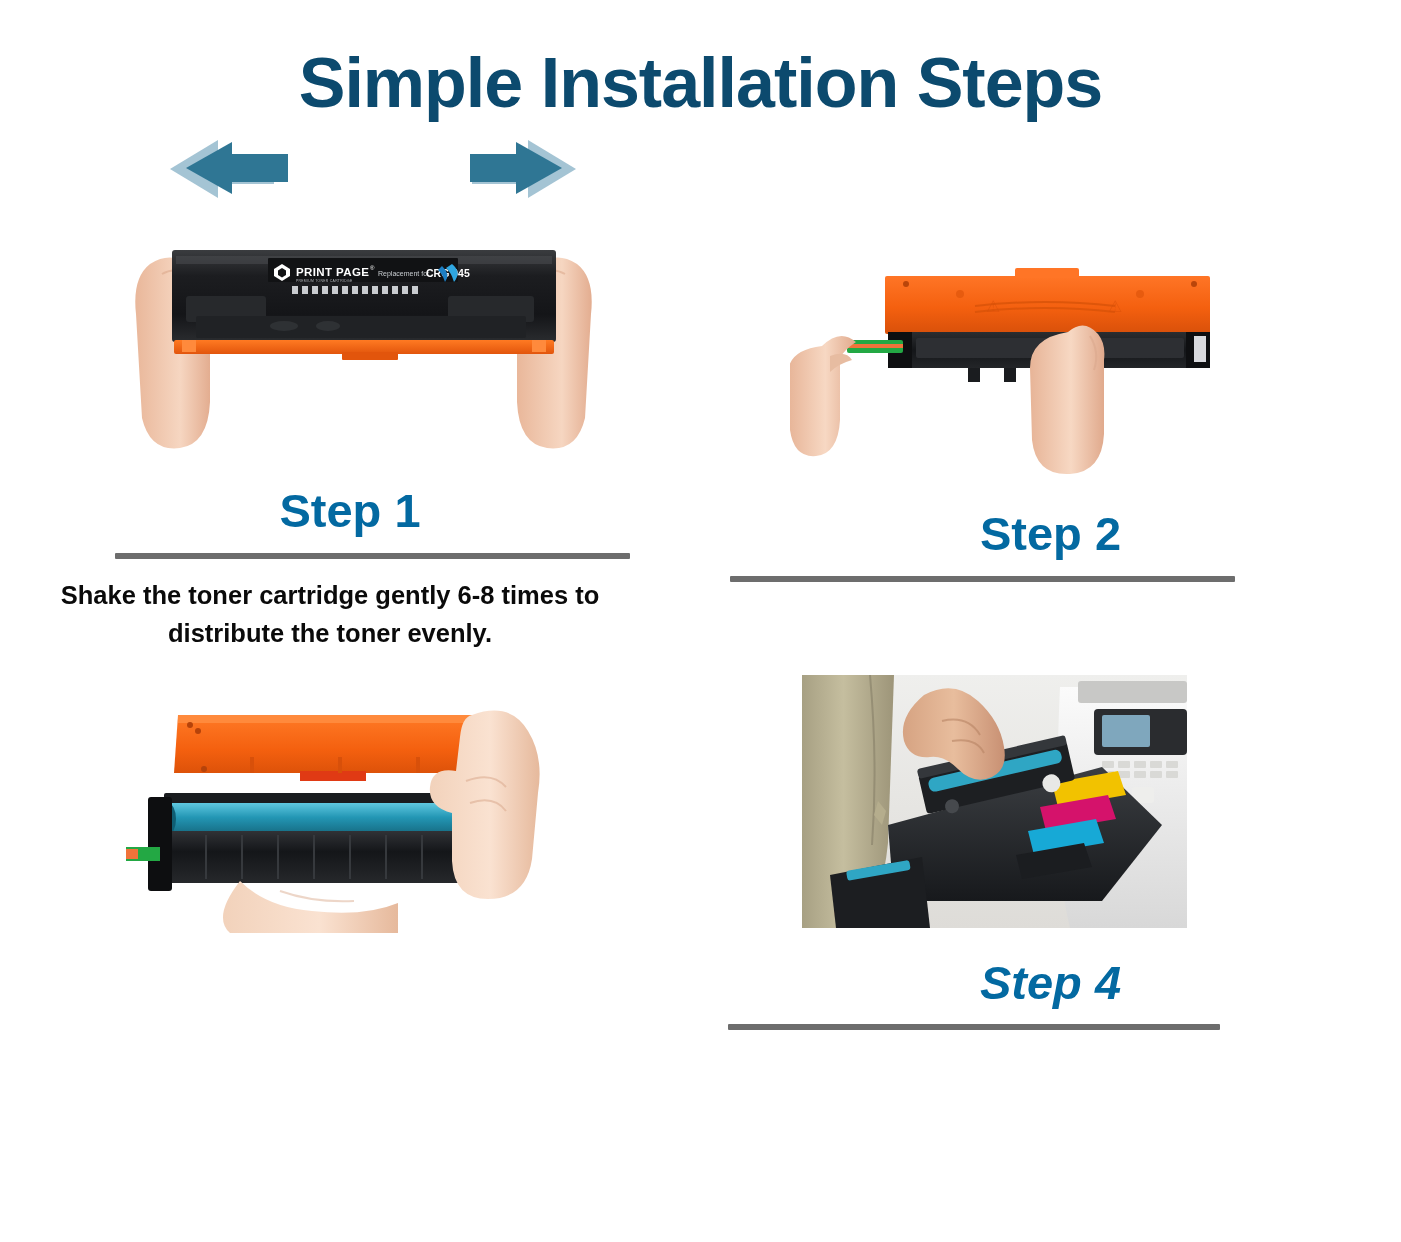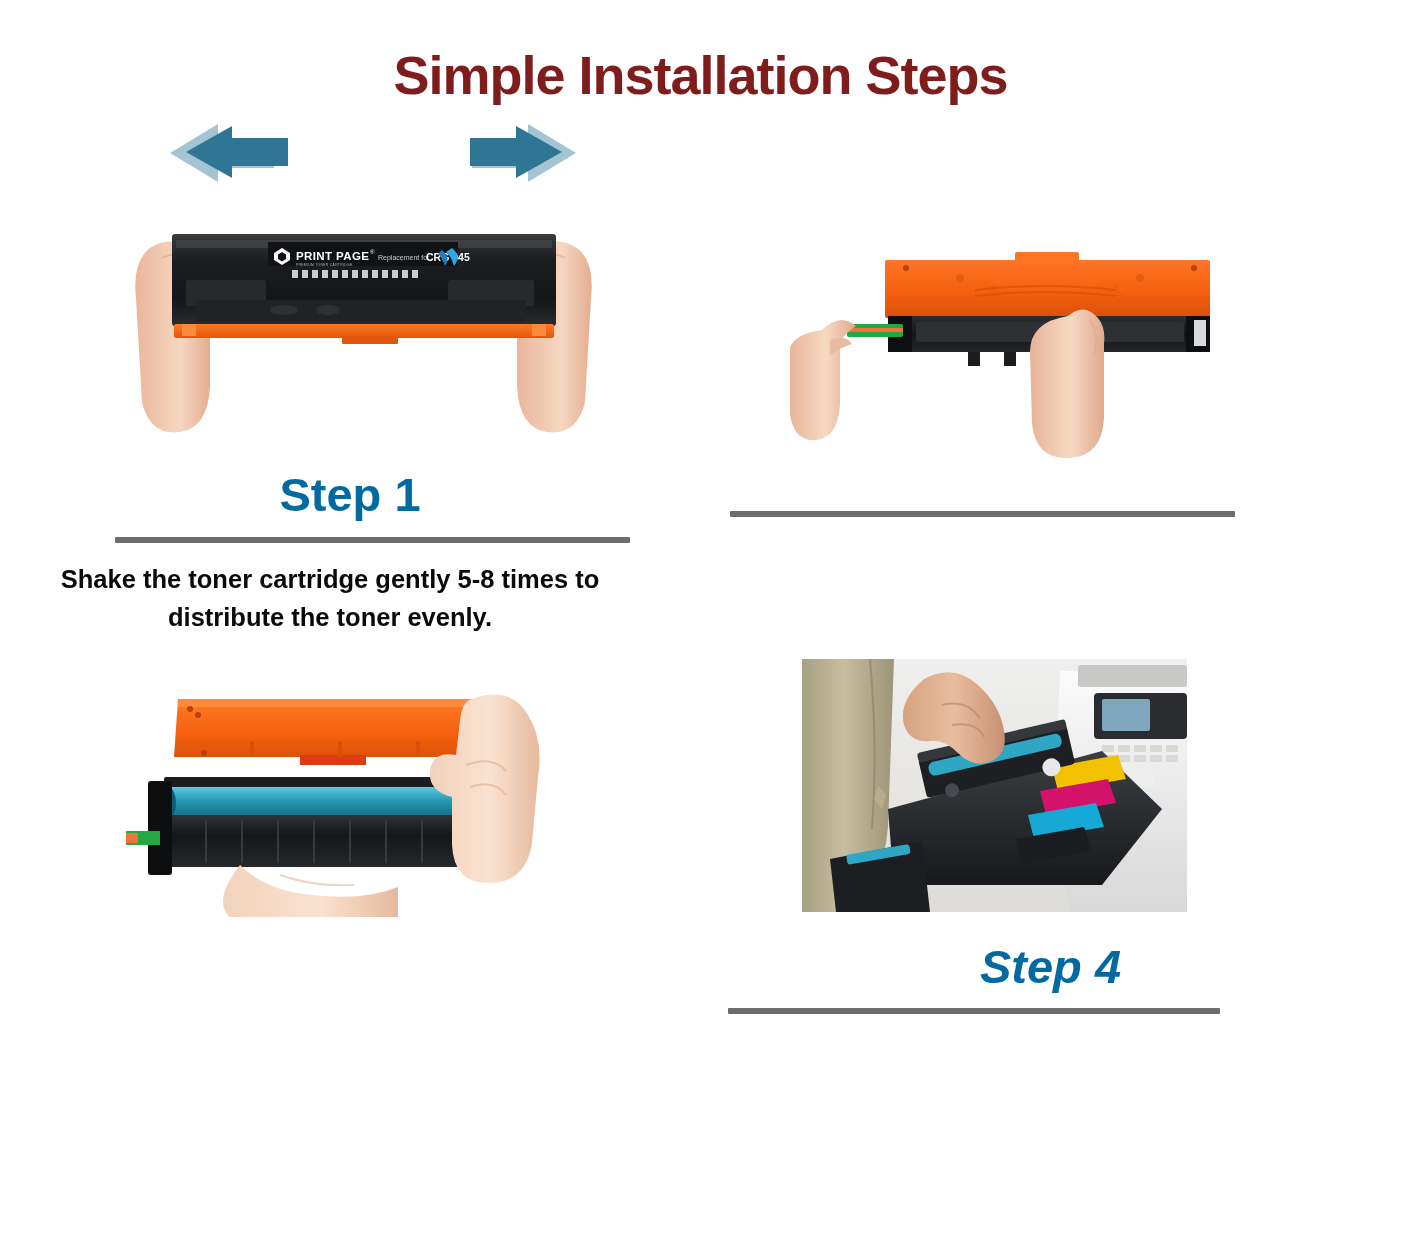--- a/index.html
+++ b/index.html
@@ -6,23 +6,23 @@
   html,body { width:1401px; height:1242px; background:#ffffff; }
   body {
     font-family:"Liberation Sans", sans-serif;
     position:relative;
     overflow:hidden;
   }
 
   
   .title {
     text-align:center;
-    font-size:54px;
+    font-size:70px;
     font-weight:bold;
-    color:#7f1d1d;
+    color:#0c4a6e;
     letter-spacing:-1px;
     padding-top:48px;
     line-height:1;
   }
 
   
   .grid {
     display:grid;
     grid-template-columns:700px 701px;
     grid-template-rows:auto auto;
@@ -189,21 +189,21 @@
         <rect x="78" y="136" width="380" height="14" rx="2" fill="url(#org)"></rect>
         <rect x="246" y="148" width="56" height="8" rx="1" fill="#e2550c"></rect>
         <rect x="86" y="136" width="14" height="12" fill="#ff8a3c"></rect>
         <rect x="436" y="136" width="14" height="12" fill="#ff8a3c"></rect>
       </svg>
     </div>
 
     <div class="txt-1">
       <div class="step-label">Step 1</div>
       <div class="divider"></div>
-      <div class="desc">Shake the toner cartridge gently 5-8 times to distribute the toner evenly.</div>
+      <div class="desc">Shake the toner cartridge gently 6-8 times to distribute the toner evenly.</div>
     </div>
   </div>
 
   <div class="cell">
     <div class="arrows"></div>
 
     <div class="photo photo-2">
       <svg viewBox="0 0 465 255" preserveAspectRatio="none">
         <defs>
           <linearGradient id="skin2" x1="0" y1="0" x2="1" y2="0">
@@ -250,20 +250,21 @@
 
         <path d="M32 126 q18 -18 34 -4 q-12 8 -16 16 l0 62 q-2 34 -24 36 q-22 2 -26 -26 l-2 -56 q0 -24 34 -28 z" fill="url(#skin2)"></path>
         <path d="M40 136 q16 -6 22 4 q-14 4 -22 12 z" fill="#e7bca1"></path>
 
         <path d="M278 112 q16 -14 30 2 q8 10 6 26 l0 74 q-2 38 -34 40 q-34 2 -38 -34 l-2 -72 q0 -30 38 -36 z" fill="url(#skin2)"></path>
         <path d="M300 116 q10 16 4 34" fill="none" stroke="#dba98d" stroke-width="2" opacity=".6"></path>
       </svg>
     </div>
 
     <div class="txt-2">
+      <div class="step-label">Step 2</div>
       <div class="divider"></div>
     </div>
   </div>
 
   <div class="cell row2">
     <div class="photo photo-3">
       <svg viewBox="0 0 520 258" preserveAspectRatio="none">
         <defs>
           <linearGradient id="skin3" x1="0" y1="0" x2="1" y2="0">
             <stop offset="0%" stop-color="#f2d2bb"></stop>

